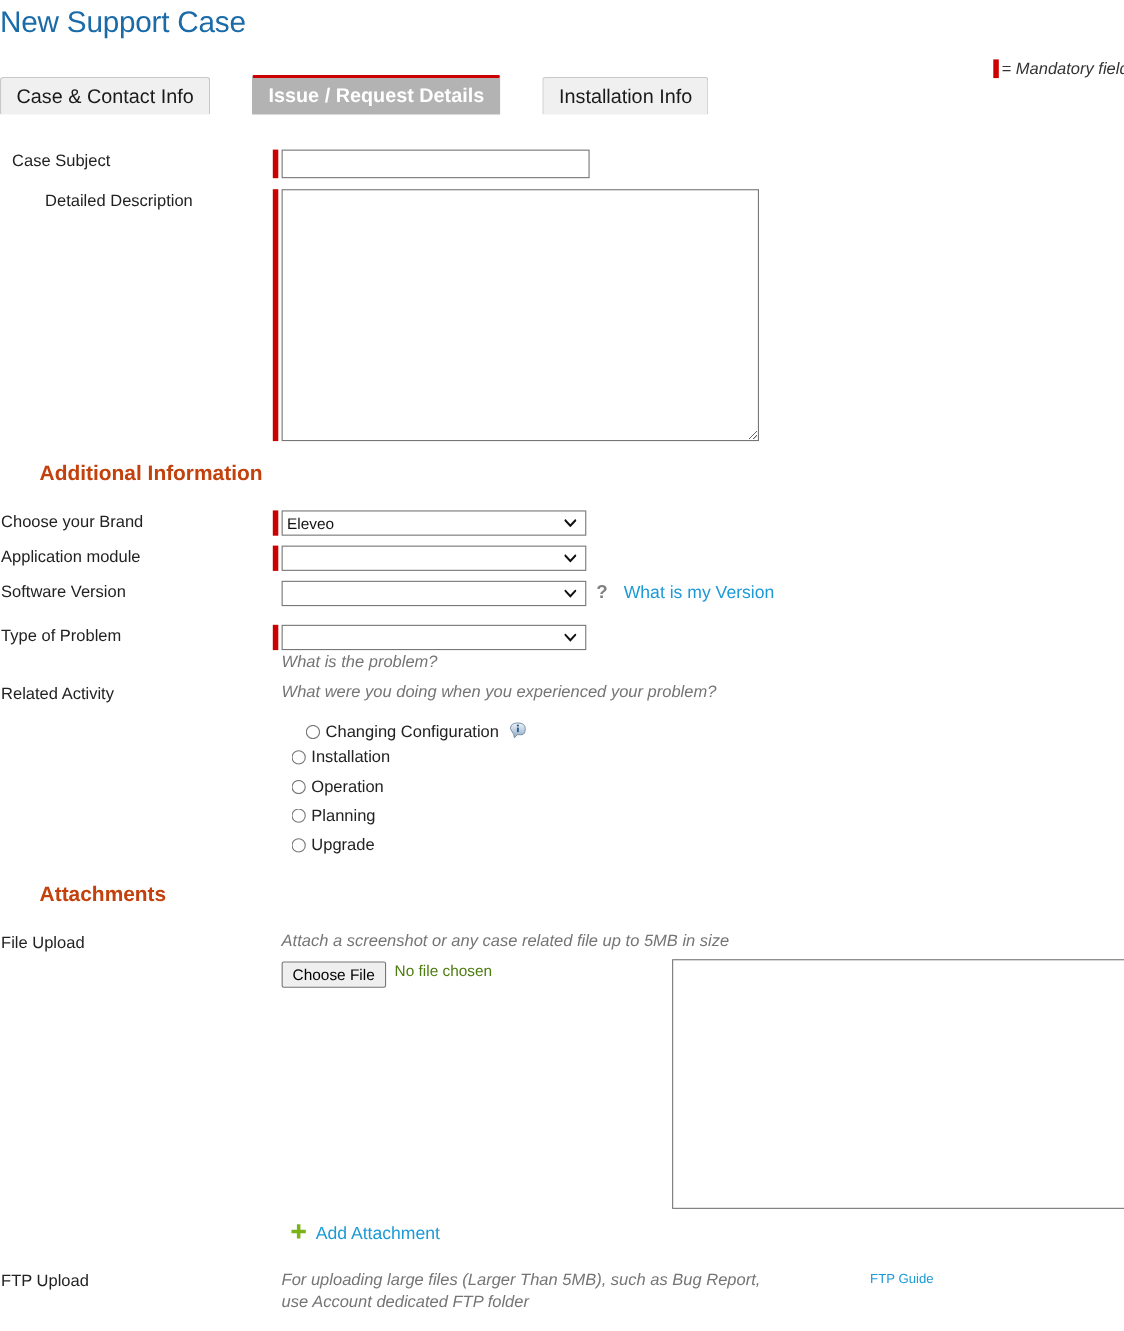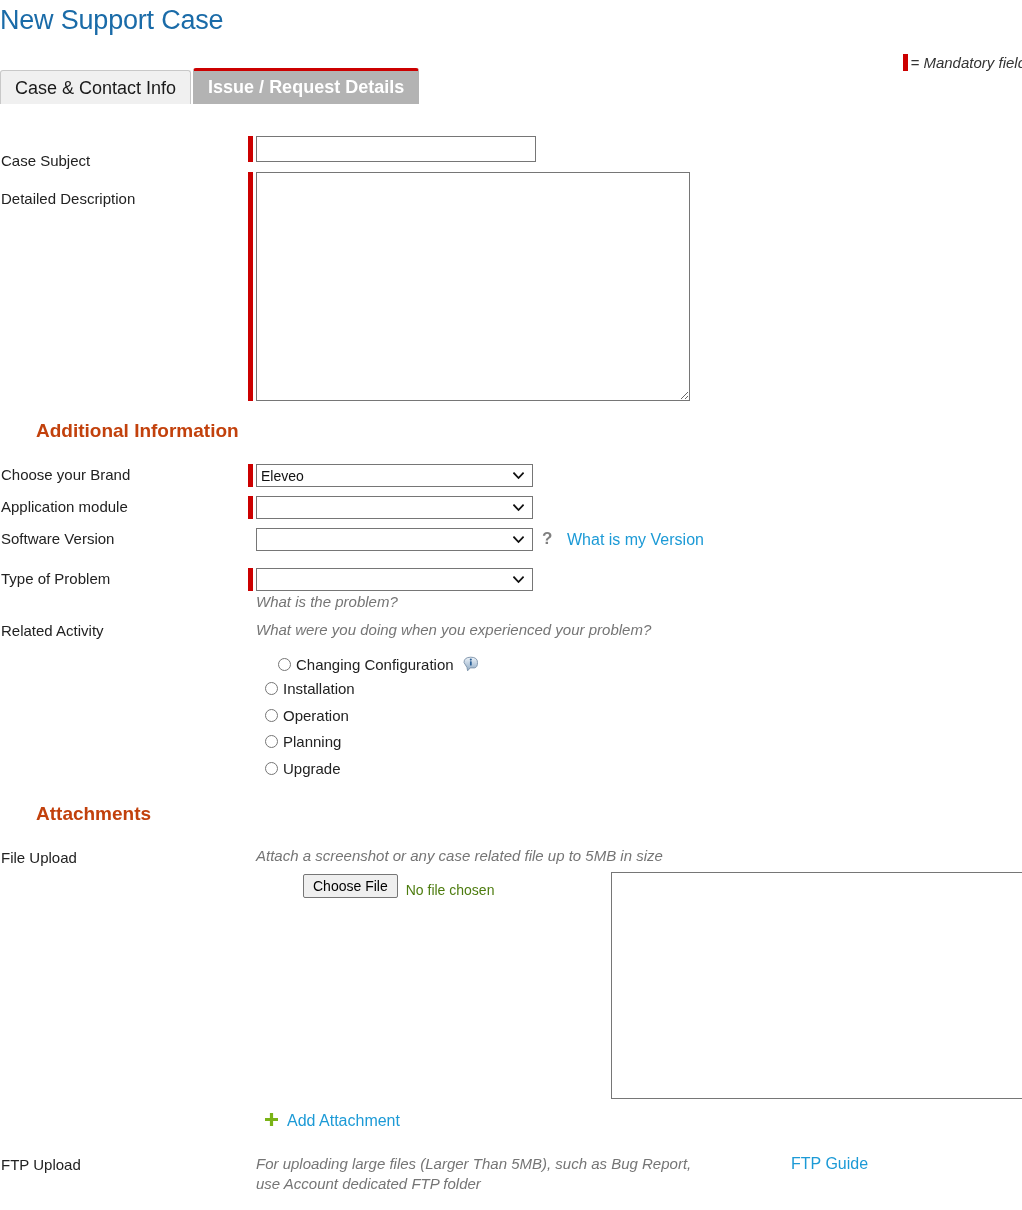--- a/index.html
+++ b/index.html
@@ -48,20 +48,21 @@
     color: #333333;
   }
 
   
   .tabs {
     position: absolute;
     left: 0px; top: 68px;
     display: flex;
     align-items: flex-end;
     height: 36px;
+    gap: 36px;
   }
   .tab {
     height: 34px;
     line-height: 34px;
     padding: 0 14px;
     font-size: 18px;
     color: #1a1a1a;
     background: #f0f0f0;
     border: 1px solid #c8c8c8;
     border-bottom: none;
@@ -197,22 +198,21 @@
     font-size: 15px;
     color: #222222;
     cursor: pointer;
   }
   .info-icon { margin-left: 7px; display: inline-block; vertical-align: middle; }
 
   
   .file-group {
     position: absolute;
     display: flex;
-    align-items: flex-end;
-    margin-left: 47px;
+    align-items: flex-start;
   }
   .choose-btn {
     font-family: "Liberation Sans", sans-serif;
     font-size: 14px;
     color: #000000;
     background: #efefef;
     border: 1px solid #767676;
     border-radius: 2px;
     padding: 2px 9px;
     cursor: pointer;
@@ -246,30 +246,31 @@
 <div class="page-title">New Support Case</div>
 
 <div class="legend">
   <span class="legend-bar"></span>
   <span class="legend-text">= Mandatory field</span>
 </div>
 
 <div class="tabs">
   <div class="tab">Case &amp; Contact Info</div>
   <div class="tab active">Issue / Request Details</div>
+  <div class="tab">Installation Info</div>
 </div>
 
 <div class="row" style="top:136px;">
-  <div class="lbl" style="top:16px;">Case Subject</div>
+  <div class="lbl" style="top:2px;margin-left:10px;">Case Subject</div>
   <div class="mbar" style="left:248px; top:0px; height:26px;"></div>
   <input class="txt" type="text" style="left: 256px; top: 0px; width: 280px; height: 26px;" value="">
 </div>
 
 <div class="row" style="top:172px;">
-  <div class="lbl" style="top:18px;">Detailed Description</div>
+  <div class="lbl" style="top:2px;padding-left:40px;">Detailed Description</div>
   <div class="mbar" style="left:248px; top:0px; height:229px;"></div>
   <textarea class="ta" style="left: 256px; top: 0px; width: 434px; height: 229px;"></textarea>
 </div>
 
 <div class="section-h" style="top:420px;">Additional Information</div>
 
 <div class="row" style="top:464px;">
   <div class="lbl" style="top:2px;">Choose your Brand</div>
   <div class="mbar" style="left:248px; top:0px; height:23px;"></div>
   <div class="sel-wrap" style="left:256px; top:0px; width:277px; height:23px;">
@@ -386,14 +387,14 @@
         <path d="M5.9 1 H9.1 V5.9 H14 V9.1 H9.1 V14 H5.9 V9.1 H1 V5.9 H5.9 Z" fill="#7ab317"></path>
       </svg>
     </span>
     <span class="link" style="font-size:16px;">Add Attachment</span>
   </div>
 </div>
 
 <div class="row" style="top:1154px;">
   <div class="lbl" style="top:2px;">FTP Upload</div>
   <div class="hint wrap" style="left:256px; top:0px; width:452px;">For uploading large files (Larger Than 5MB), such as Bug Report, use Account dedicated FTP folder</div>
-  <a class="link" style="position:absolute; left:791px; top:1px; font-size:16px;">FTP Guide</a>
+  <a class="link" style="position:absolute; left:791px; top:1px; font-size:12px;">FTP Guide</a>
 </div>
 
 </body></html>

